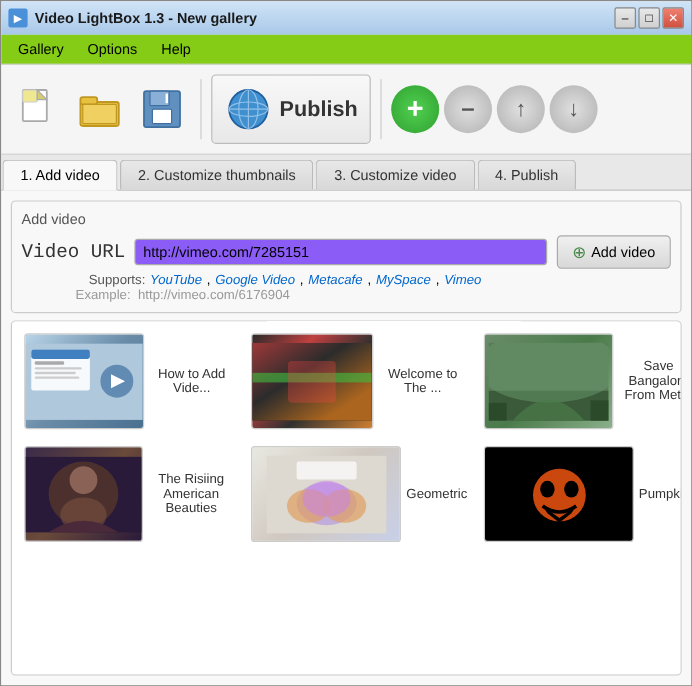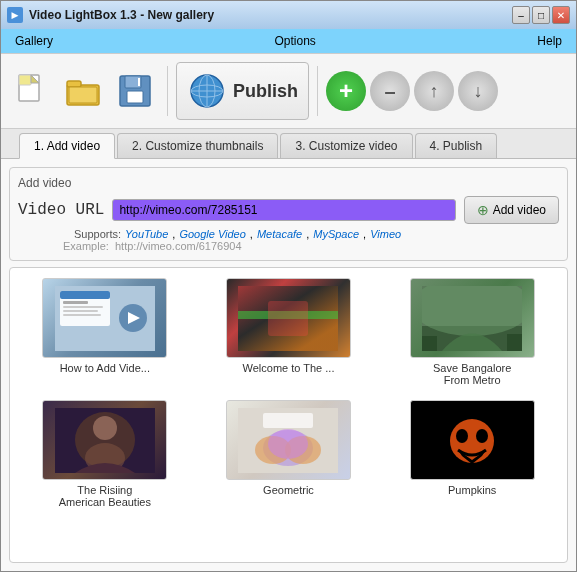--- a/index.html
+++ b/index.html
@@ -59,26 +59,25 @@
       border-radius: 2px;
       display: flex;
       align-items: center;
       justify-content: center;
       font-size: 10px;
       cursor: pointer;
       background: linear-gradient(to bottom, #e8e8e8, #d0d0d0);
     }
     .title-btn.close { background: linear-gradient(to bottom, #f08070, #d05040); color: white; }
     .menubar {
-      background: #7dd3fc;
+      background: #84cc16;
       border-bottom: 1px solid #ccc;
       display: flex;
       padding: 2px 4px;
       flex-shrink: 0;
-      justify-content: space-between;
     }
     .menu-item {
       padding: 3px 10px;
       cursor: pointer;
       border-radius: 3px;
       font-size: 12px;
     }
     .toolbar {
       background: #f5f5f5;
       border-bottom: 1px solid #ccc;
@@ -142,21 +141,21 @@
     .btn-add { background: radial-gradient(circle, #50d050, #30a030); color: white; }
     .btn-remove { background: radial-gradient(circle, #e0e0e0, #b0b0b0); color: #555; }
     .btn-up { background: radial-gradient(circle, #e0e0e0, #b0b0b0); color: #555; }
     .btn-down { background: radial-gradient(circle, #e0e0e0, #b0b0b0); color: #555; }
     .tabs {
       display: flex;
       background: #e8e8e8;
       border-bottom: 1px solid #bbb;
       flex-shrink: 0;
       padding-top: 4px;
-      padding-left: 18px;
+      padding-left: 1px;
       gap: 2px;
     }
     .tab {
       padding: 5px 14px;
       border: 1px solid #bbb;
       border-bottom: none;
       border-radius: 4px 4px 0 0;
       cursor: pointer;
       background: linear-gradient(to bottom, #e8e8e8, #d8d8d8);
       font-size: 12px;
@@ -242,21 +241,21 @@
       padding: 10px;
       overflow-y: auto;
     }
     .video-grid {
       display: grid;
       grid-template-columns: repeat(3, 1fr);
       gap: 14px;
     }
     .video-item {
       display: flex;
-      flex-direction: column;
+      flex-direction: row;
       align-items: center;
       gap: 4px;
       cursor: pointer;
     }
     .video-thumb {
       width: 125px;
       height: 80px;
       border: 1px solid #ccc;
       border-radius: 3px;
       overflow: hidden;

